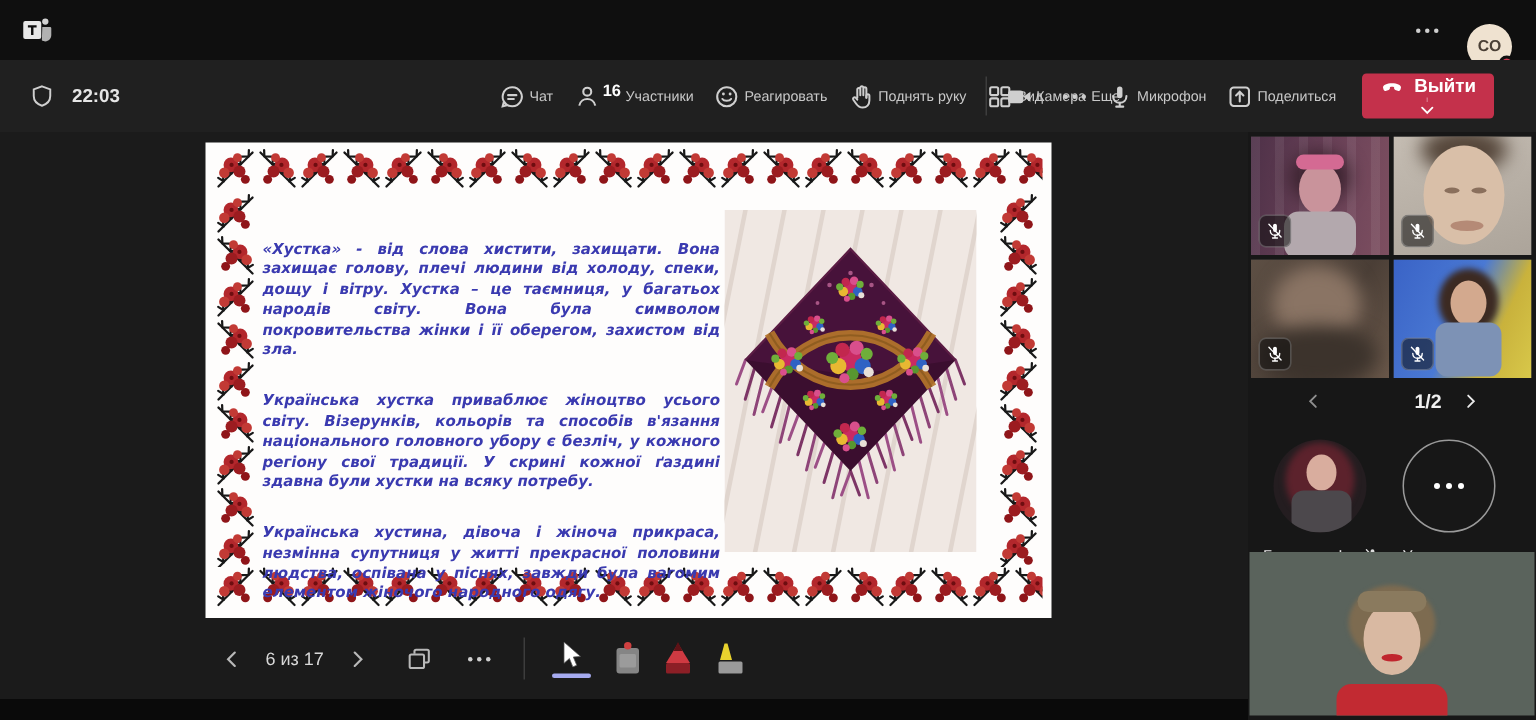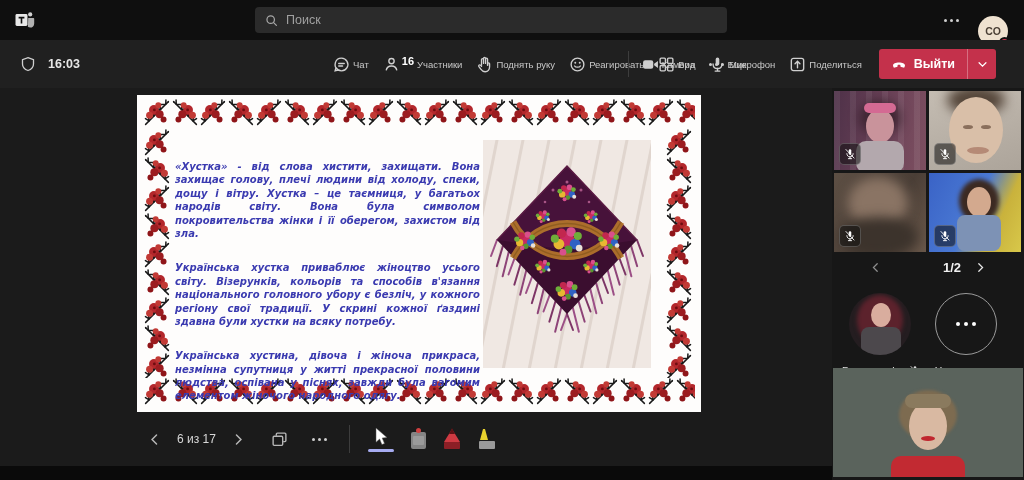--- a/index.html
+++ b/index.html
@@ -25,21 +25,21 @@
   .mb-time { position:absolute; left:48px; top:17px; font-size:12.5px; color:#e6e6e6; font-weight:600; }
   .mb-center { position:absolute; left:326px; top:0; height:48px; display:flex; align-items:center; }
   .mitem { display:flex; align-items:center; justify-content:center; gap:3px; padding:0 7px; height:48px; color:#cfcfcf; cursor:pointer; }
   .mitem .lab { font-size:9.5px; white-space:nowrap; color:#c8c8c8; }
   .mitem svg { width:17px; height:17px; }
   .mitem.red, .mitem.red .lab { color:#d4696f; }
   .mtop { display:flex; align-items:flex-start; gap:2px; height:17px; }
   .pcount { font-size:11px; font-weight:700; color:#fff; line-height:11px; }
   .vdiv { width:1px; height:26px; background:#3d3d3d; margin:0 6px; }
   .mb-right { position:absolute; right:28px; top:0; height:48px; display:flex; align-items:center; }
-  .leave { margin-left:10px; height:30px; background:#c4314b; border-radius:3px; display:flex; align-items:center; color:#fff; cursor:pointer; }
+  .leave { margin-left:10px; height:30px; background:#c4314b; border-radius:3px; display:flex; align-items:center; color:#fff; cursor:pointer;flex-direction:column; }
   .leave-main { display:flex; align-items:center; gap:7px; padding:0 12px; font-size:12.5px; font-weight:700; }
   .leave-main svg { width:16px; height:16px; }
   .leave-sep { width:1px; height:30px; background:rgba(255,255,255,.3); }
   .leave-chev { width:28px; height:30px; display:flex; align-items:center; justify-content:center; }
   .leave-chev svg { width:11px; height:11px; }
 
   
   .stage { position:absolute; left:0; top:88px; width:832px; height:378px; background:#1b1b1b; }
   .bottom-strip { position:absolute; left:0; top:466px; width:832px; height:14px; background:#0a0a0a; }
 
@@ -229,72 +229,66 @@
     </symbol>
   </defs>
 </svg>
 
 <div class="app">
 
   <header class="titlebar">
     <svg class="tlogo">
         <use href="#ic-teams"></use>
       </svg>
-    <div class="search">
-      <svg>
-          <use href="#ic-search"></use>
-        </svg>
-      <input type="text" placeholder="Поиск" style="">
-    </div>
     <div class="tb-more">
       <span class="dots3">
           <i></i>
           <i></i>
           <i></i>
         </span>
     </div>
     <div class="tb-avatar">
       <span>CO</span>
       <span class="presence"></span>
     </div>
   </header>
 
   <div class="meetbar">
     <svg class="mb-shield">
         <use href="#ic-shield"></use>
       </svg>
-    <span class="mb-time">16:03</span>
+    <span class="mb-time">22:03</span>
 
     <div class="mb-center">
       <div class="mitem">
         <svg>
             <use href="#ic-chat"></use>
           </svg>
         <span class="lab">Чат</span>
       </div>
       <div class="mitem">
         <span class="mtop">
           <svg>
               <use href="#ic-person"></use>
             </svg>
           <b class="pcount">16</b>
         </span>
         <span class="lab">Участники</span>
       </div>
       <div class="mitem">
         <svg>
-            <use href="#ic-hand"></use>
-          </svg>
-        <span class="lab">Поднять руку</span>
+            <use href="#ic-smile"></use>
+          </svg>
+        <span class="lab">Реагировать</span>
       </div>
       <div class="mitem">
         <svg>
-            <use href="#ic-smile"></use>
-          </svg>
-        <span class="lab">Реагировать</span>
+            <use href="#ic-hand"></use>
+          </svg>
+        <span class="lab">Поднять руку</span>
       </div>
       <div class="mitem">
         <svg>
             <use href="#ic-grid"></use>
           </svg>
         <span class="lab">Вид</span>
       </div>
       <div class="mitem">
         <span class="dots3" style="height:17px;align-items:center">
             <i></i>

